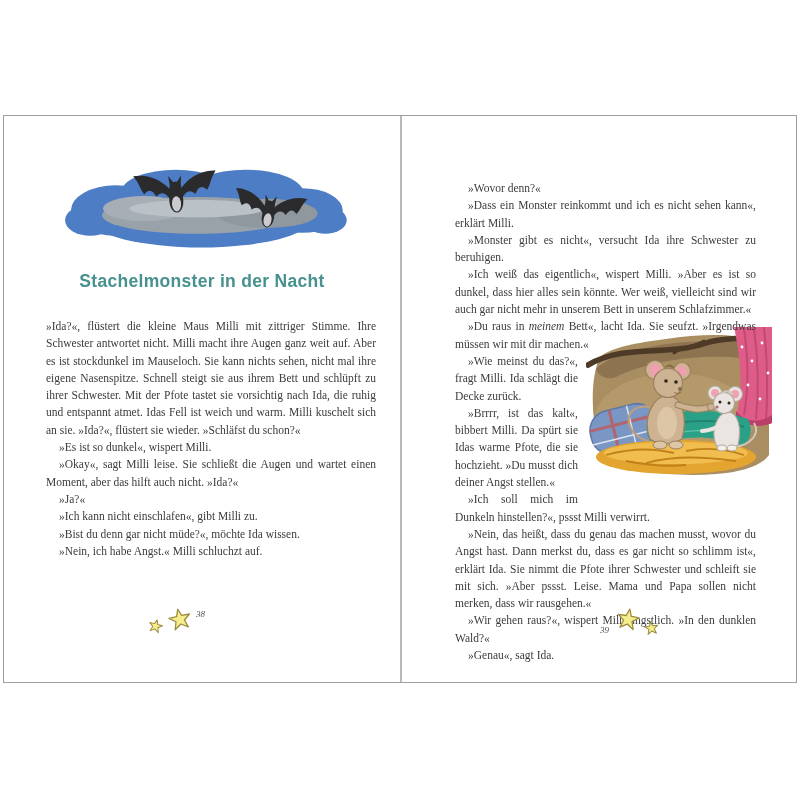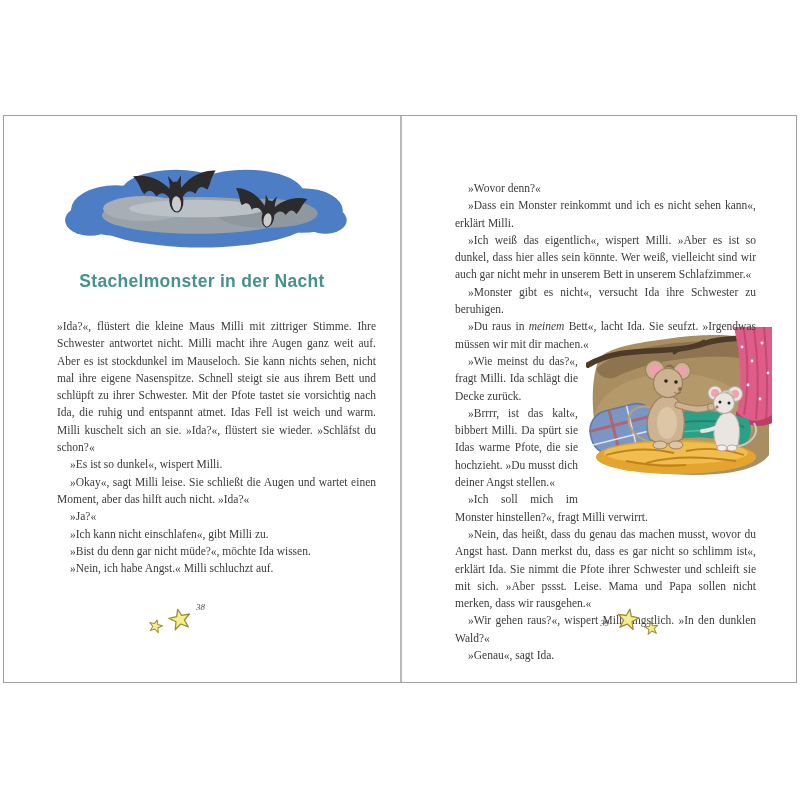--- a/index.html
+++ b/index.html
@@ -8,34 +8,34 @@
   .spread{position:absolute;left:3px;top:115px;width:792px;height:566px;
           border:1px solid #9f9f9f;background:#ffffff;display:flex;}
   .page{position:relative;width:50%;height:100%;box-sizing:border-box;background:#fff;}
   .page--right{border-left:2px solid #b9b9b9;}
 
   
   .bats-wrap{width:306px;height:101px;margin:44px auto 0 auto;}
   .chapter-title{margin:10px 10px 0 10px;text-align:center;
       font-family:"Liberation Sans", sans-serif;font-weight:700;font-size:17.5px;
       letter-spacing:.3px;color:#47918e;}
-  .body-left{margin:26px 24px 0 53px;}
+  .body-left{margin:26px 24px 0 42px;}
   .body-right{margin:64px 40px 0 53px;}
   .para{margin:0;font-size:11.5px;line-height:17.3px;color:#3b3b3b;text-align:justify;
         text-justify:inter-word;}
   .para.indent{text-indent:13px;}
   .mice-float{float:right;width:186px;height:152px;margin:-26px -16px 14px 8px;}
   em.book-em{font-style:italic;}
 
   
   .footer{position:absolute;bottom:32px;width:80px;height:48px;}
   .footer--left{left:138px;}
   .footer--right{left:190px;}
   .page-num{position:absolute;font-size:9px;font-style:italic;color:#4f4f4f;
-            font-family:"Liberation Serif", serif;}
+            font-family:"Liberation Serif", serif;margin-top:7px;}
   .footer--left .page-num{left:54px;top:0;}
   .footer--right .page-num{left:8px;top:16px;}
   .star{position:absolute;}
   .footer--left .star-big{left:26px;top:6px;transform:rotate(-12deg);}
   .footer--left .star-small{left:6px;top:17px;transform:rotate(14deg);}
   .footer--right .star-big{left:24px;top:6px;transform:rotate(10deg);}
   .footer--right .star-small{left:52px;top:19px;transform:rotate(-8deg);}
 </style>
 </head>
 <body>
@@ -98,22 +98,22 @@
           <polygon points="12,1 14.6,7.9 22.5,8.1 16.3,12.9 18.7,20.5 12,16.1 5.3,20.5 7.7,12.9 1.5,8.1 9.4,7.9" fill="#f6ee8d" stroke="#9c8c3e" stroke-width="1.3" stroke-linejoin="round"></polygon>
         </svg>
       </div>
     </div>
 
     <div class="page page--right">
 
       <div class="body-right">
         <p class="para indent">»Wovor denn?«</p>
         <p class="para indent">»Dass ein Monster reinkommt und ich es nicht sehen kann«, erklärt Milli.</p>
+        <p class="para indent">»Monster gibt es nicht«, versucht Ida ihre Schwester zu beruhigen.</p>
         <p class="para indent">»Ich weiß das eigentlich«, wispert Milli. »Aber es ist so dunkel, dass hier alles sein könnte. Wer weiß, vielleicht sind wir auch gar nicht mehr in unserem Bett in unserem Schlafzimmer.«</p>
-        <p class="para indent">»Monster gibt es nicht«, versucht Ida ihre Schwester zu beruhigen.</p>
         <p class="para indent"><span>»Du raus in </span><em class="book-em">meinem</em><span> Bett«, lacht Ida. Sie seufzt. »Irgendwas müssen wir mit dir machen.«</span></p>
 
         <div class="mice-float">
           <svg width="186" height="152" viewBox="0 0 186 152" xmlns="http://www.w3.org/2000/svg">
             <g>
               <path d="M14,30 C4,50 4,95 16,126 C40,146 90,150 130,147 C158,145 176,138 183,128 L183,18 C160,6 120,6 80,12 C50,16 26,20 14,30 Z" fill="#a98e62"></path>
               <path d="M10,42 C30,22 90,12 150,14 L183,18 L183,36 C140,24 70,30 30,50 C20,54 12,48 10,42 Z" fill="#8d7350"></path>
               <ellipse cx="88" cy="94" rx="80" ry="48" fill="#bda272" opacity="0.6"></ellipse>
             </g>
             <g>
@@ -182,21 +182,21 @@
                 <circle cx="3" cy="-16" r="1.5" fill="#2e2419"></circle>
               <circle cx="-9" cy="-12" r="1.6" fill="#a3756d"></circle>
               <ellipse cx="-4" cy="29" rx="5" ry="3" fill="#f3efeb" stroke="#b2aaa2" stroke-width="1"></ellipse>
               <ellipse cx="6" cy="29" rx="5" ry="3" fill="#f3efeb" stroke="#b2aaa2" stroke-width="1"></ellipse>
             </g>
           </svg>
         </div>
 
         <p class="para indent">»Wie meinst du das?«, fragt Milli. Ida schlägt die Decke zurück.</p>
         <p class="para indent">»Brrrr, ist das kalt«, bibbert Milli. Da spürt sie Idas warme Pfote, die sie hochzieht. »Du musst dich deiner Angst stellen.«</p>
-        <p class="para indent">»Ich soll mich im Monster hinstellen?«, fragt Milli verwirrt.</p>
+        <p class="para indent">»Ich soll mich im Dunkeln hinstellen?«, pssst Milli verwirrt.</p>
         <p class="para indent">»Nein, das heißt, dass du genau das machen musst, wovor du Angst hast. Dann merkst du, dass es gar nicht so schlimm ist«, erklärt Ida. Sie nimmt die Pfote ihrer Schwester und schleift sie mit sich. »Aber pssst. Leise. Mama und Papa sollen nicht merken, dass wir rausgehen.«</p>
         <p class="para indent">»Wir gehen raus?«, wispert Milli ängstlich. »In den dunklen Wald?«</p>
         <p class="para indent">»Genau«, sagt Ida.</p>
       </div>
 
       <div class="footer footer--right">
         <span class="page-num">39</span>
         <svg class="star star-big" width="24" height="24" viewBox="0 0 24 24">
           <polygon points="12,1 14.6,7.9 22.5,8.1 16.3,12.9 18.7,20.5 12,16.1 5.3,20.5 7.7,12.9 1.5,8.1 9.4,7.9" fill="#f6ee8d" stroke="#9c8c3e" stroke-width="1.3" stroke-linejoin="round"></polygon>
         </svg>

